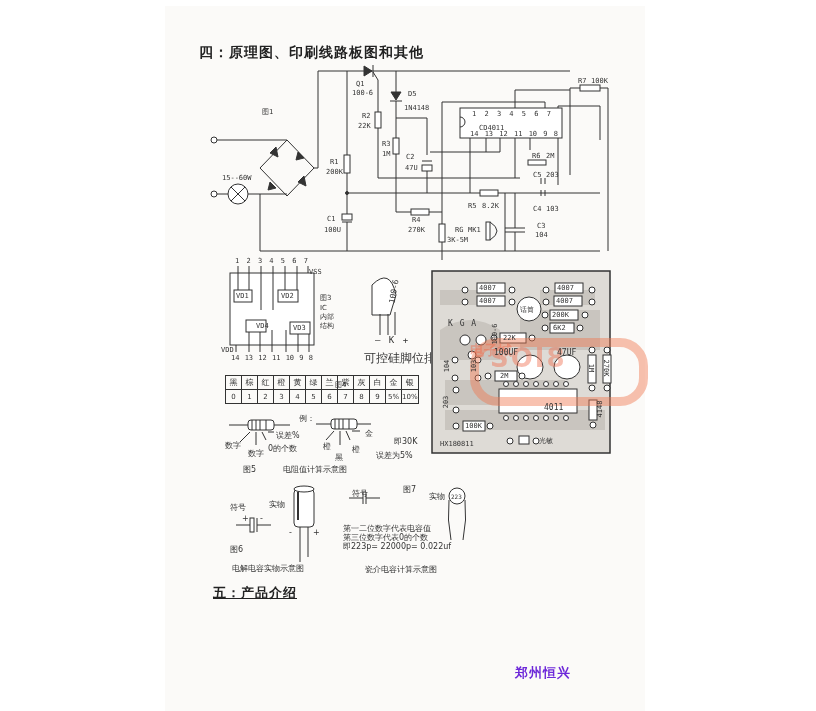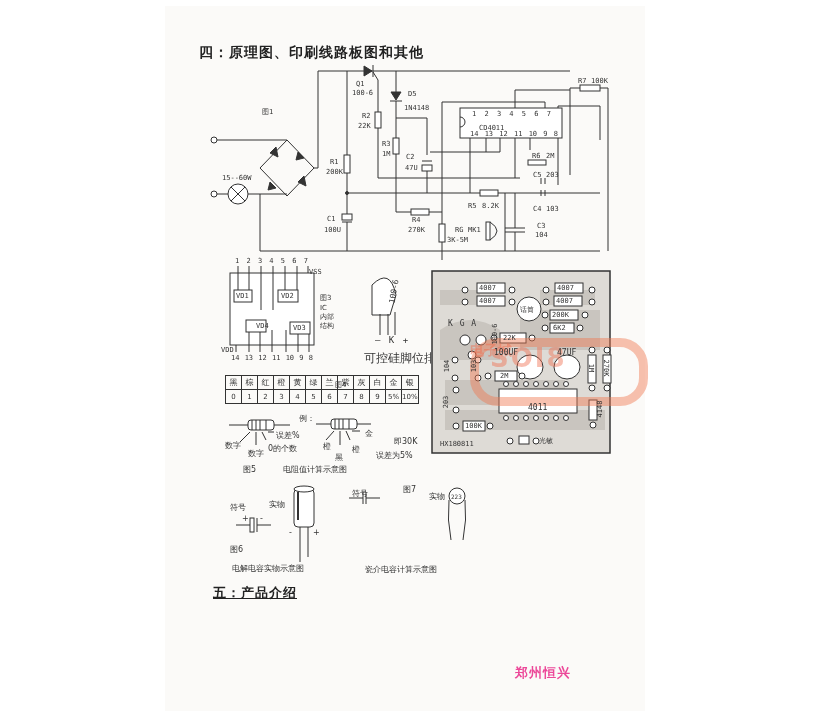--- a/index.html
+++ b/index.html
@@ -8,21 +8,21 @@
   .paper-edge{position:absolute;left:165px;top:6px;width:480px;height:705px;background:#fbfaf8;}
   .abs{position:absolute;white-space:nowrap;}
   .h-title{font-size:14px;font-weight:bold;letter-spacing:1px;color:#222;}
   .lbl{font-family:"DejaVu Sans Mono",monospace;font-size:7px;color:#333;}
   .lbl-s{font-family:"DejaVu Sans",sans-serif;font-size:7px;color:#333;}
   svg{position:absolute;left:0;top:0;}
   .tbl{position:absolute;left:225px;top:375px;border-collapse:collapse;font-size:8px;}
   .tbl td{border:1px solid #333;width:15px;height:13px;text-align:center;padding:0;color:#333;}
   .intro{position:absolute;left:193px;top:601px;width:418px;font-size:9.5px;line-height:15px;color:#222;font-weight:bold;letter-spacing:0.3px;white-space:normal;}
   .intro p{margin:0;text-indent:22px;}
-  .sign{font-size:13px;font-weight:bold;letter-spacing:1px;color:#ec4899;}
+  .sign{font-size:13px;font-weight:bold;letter-spacing:1px;color:#6d28d9;}
   .wm{position:absolute;left:470px;top:338px;width:160px;height:50px;border:9px solid rgba(239,120,80,0.45);border-radius:28px;}
   .wm-text{position:absolute;font-size:26px;font-weight:bold;color:rgba(239,110,80,0.45);letter-spacing:2px;}
 </style>
 </head>
 <body>
 
 <div class="page">
   <div class="paper-edge"></div>
 
   <div class="abs h-title" style="left:199px;top:44px;">四：原理图、印刷线路板图和其他</div>
@@ -335,20 +335,25 @@
   <div class="abs lbl-s" style="left:260px;top:514px;font-size:8px;">-</div>
   <div class="abs lbl-s" style="left:289px;top:528px;font-size:8px;">-</div>
   <div class="abs lbl-s" style="left:313px;top:528px;font-size:8px;">+</div>
   <div class="abs lbl-s" style="left:230px;top:544px;font-size:8px;">图6</div>
   <div class="abs lbl-s" style="left:232px;top:563px;font-size:8px;">电解电容实物示意图</div>
 
   <div class="abs lbl-s" style="left:352px;top:488px;font-size:8px;">符号</div>
   <div class="abs lbl-s" style="left:403px;top:484px;font-size:8px;">图7</div>
   <div class="abs lbl-s" style="left:429px;top:491px;font-size:8px;">实物</div>
   <div class="abs lbl" style="left:451px;top:493px;font-size:6px;">223</div>
+  <div class="abs lbl-s" style="left:343px;top:524px;font-size:8px;line-height:9px;">
+    <div>第一二位数字代表电容值</div>
+      <div>第三位数字代表0的个数</div>
+      <div>即223p= 22000p= 0.022uf</div>
+  </div>
   <div class="abs lbl-s" style="left:365px;top:564px;font-size:8px;">瓷介电容计算示意图</div>
 
   <svg width="816" height="711" style="pointer-events:none;">
     <rect x="432" y="271" width="178" height="182" fill="#dedbd6" stroke="#333" stroke-width="1.5"></rect>
     <g fill="#c9c5bf" stroke="none">
       <path d="M440,290 h40 v15 h-40 z M540,290 h55 v15 h-55 z M440,330 q30,-20 60,0 v30 h-60 z M520,310 h80 v40 h-80 z M445,380 h120 v25 h-120 z M445,410 h160 v20 h-160 z"></path>
     </g>
     <g fill="#fff" stroke="#333" stroke-width="1">
       <rect x="477" y="283" width="28" height="10"></rect>
       <rect x="555" y="283" width="28" height="10"></rect>
@@ -432,21 +437,21 @@
   <div class="abs lbl" style="left:484px;top:330px;transform:rotate(-90deg);">100-6</div>
   <div class="abs lbl" style="left:503px;top:334px;">22K</div>
   <div class="abs lbl" style="left:441px;top:362px;transform:rotate(-90deg);">104</div>
   <div class="abs lbl" style="left:468px;top:362px;transform:rotate(-90deg);">103</div>
   <div class="abs lbl" style="left:494px;top:348px;font-size:8px;">100UF</div>
   <div class="abs lbl" style="left:557px;top:348px;font-size:8px;">47UF</div>
   <div class="abs lbl" style="left:587px;top:364px;transform:rotate(90deg);">1M</div>
   <div class="abs lbl" style="left:598px;top:364px;transform:rotate(90deg);">270K</div>
   <div class="abs lbl" style="left:500px;top:372px;">2M</div>
   <div class="abs lbl" style="left:440px;top:398px;transform:rotate(-90deg);">203</div>
-  <div class="abs lbl" style="left:528px;top:403px;font-size:8px;">4011</div>
+  <div class="abs lbl" style="left:544px;top:403px;font-size:8px;">4011</div>
   <div class="abs lbl" style="left:592px;top:405px;transform:rotate(-90deg);">4148</div>
   <div class="abs lbl" style="left:465px;top:422px;">100K</div>
   <div class="abs lbl-s" style="left:539px;top:436px;font-size:7px;">光敏</div>
   <div class="abs lbl" style="left:440px;top:440px;">HX180811</div>
 
   <div class="abs h-title" style="left:213px;top:584px;font-size:13px;text-decoration:underline;">五：产品介绍</div>
   <div class="abs sign" style="left:515px;top:664px;">郑州恒兴</div>
 </div>
 
 </body></html>

